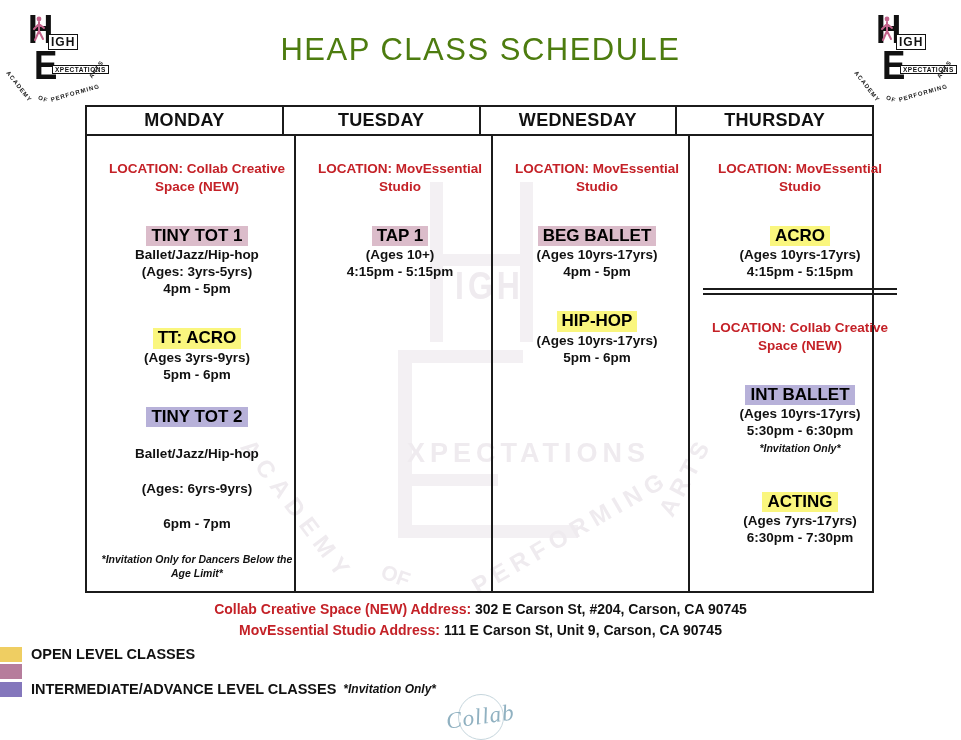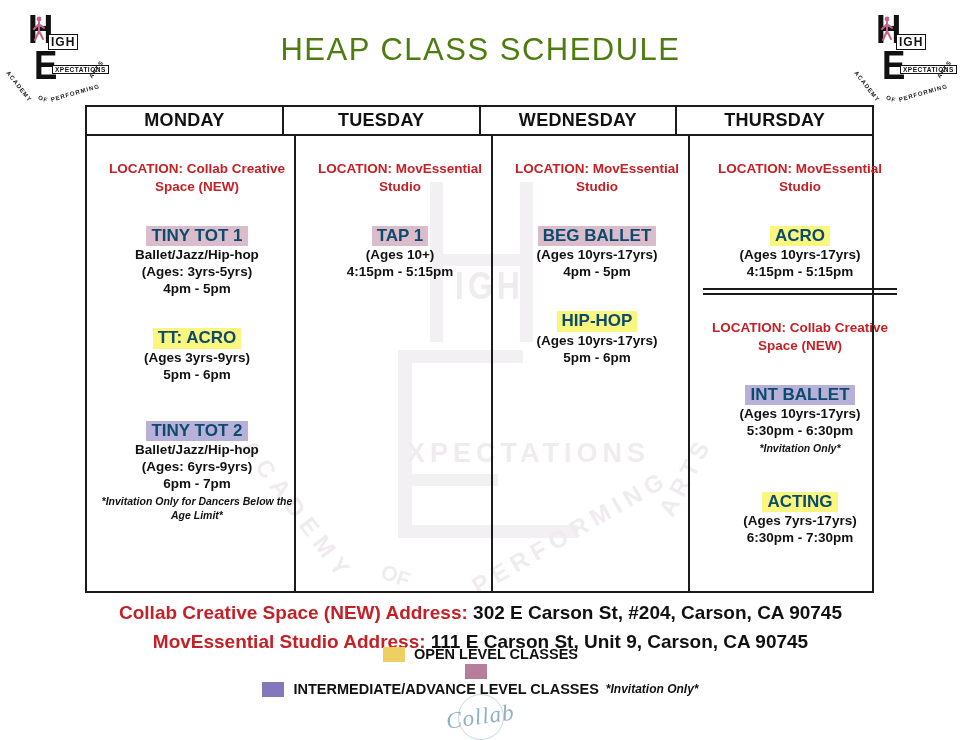--- a/index.html
+++ b/index.html
@@ -45,44 +45,44 @@
   .body-row { flex:1; position:relative; }
   .columns { position:absolute; inset:0; display:flex; z-index:1; }
   .day-col { flex:1; border-right:2px solid #1b1b1b; display:flex; flex-direction:column;padding-left:13px; }
   .day-col:last-child { border-right:none; }
   .section { display:flex; flex-direction:column; align-items:center; text-align:center; }
   .section.grow { flex:1; }
   .section.fixed-top { height:154px; border-bottom:2px solid #1b1b1b; }
   .section.after-divider { border-top:2px solid #1b1b1b; margin-top:3px; flex:1; }
   .location { margin-top:24px; width:182px; color:var(--red); font-weight:700; font-size:13.5px; line-height:1.3; }
   .class-block { margin-top:31px; display:flex; flex-direction:column; align-items:center; }
-  .section .class-block:nth-child(4) { margin-top:38px; }
+  .section .class-block:nth-child(4) { margin-top:24px;gap:18px; }
   .after-divider .class-block:nth-child(3) { margin-top:36px; }
-  .class-name { font-size:17px; font-weight:700; padding:0 5px; line-height:1.2; color:#0c4a6e; }
+  .class-name { font-size:17px; font-weight:700; padding:0 5px; line-height:1.2; color:#000000; }
   .level-open { background: var(--open); }
   .level-beginner { background: var(--beginner); }
   .level-intermediate { background: var(--intermediate); text-align: center; }
   .detail { font-size:13.5px; font-weight:700; line-height:1.26; color:#111; }
   .note { font-size:10.5px; font-weight:700; font-style:italic; line-height:1.35; margin-top:2px; width:194px; color:#111; }
   
   .watermark { position:absolute; inset:0; overflow:hidden; z-index:0; color:#f0ecf0; }
   .wm-bar { position:absolute; background:#f3f0f3; }
   .wm-text { position:absolute; font-weight:700; white-space:nowrap; color:#efebef; }
   .wm-igh { left:368px; top:132px; font-size:32px; letter-spacing:4px; transform:scaleY(1.2); }
   .wm-xp  { left:320px; top:302px; font-size:27px; letter-spacing:5px; }
   .wm-academy { left:170px; top:298px; font-size:24px; letter-spacing:7px; transform:rotate(53deg); transform-origin:left top; }
   .wm-of { left:294px; top:428px; font-size:21px; transform:rotate(20deg); }
   .wm-performing { left:380px; top:440px; font-size:24px; letter-spacing:6px; transform:rotate(-30deg); transform-origin:left top; }
   .wm-arts { left:566px; top:372px; font-size:24px; letter-spacing:5px; transform:rotate(-62deg); transform-origin:left top; }
   
   .addresses { position:absolute; top:599px; left:0; width:100%; text-align:center;
-               font-size:19px; font-weight:700; line-height:1.5; }
+               font-size:14px; font-weight:700; line-height:1.5; }
   .addr-label { color:var(--red); }
   .addr-value { color:#111; }
-  .legend { position:absolute; top:645px; left:0; width:100%; display:flex; flex-direction:column; align-items:center; gap:1px; }
+  .legend { position:absolute; top:645px; left:0; width:100%; display:flex; flex-direction:column; gap:1px; }
   .legend-row { display:flex; align-items:center; font-weight:700; font-size:14.5px; color:#111; line-height:1.25; }
   .legend-swatch { width:22px; height:15px; margin-right:9px; display:inline-block; }
   .legend-note { font-size:12px; font-style:italic; margin-left:7px; }
   .signature { position:absolute; top:693px; left:0; width:100%; height:47px;
                display:flex; align-items:center; justify-content:center; }
   .sig-circle { position:absolute; width:46px; height:46px; border:1px solid #c6d6dd; border-radius:50%; }
   .sig-text { font-family:"Liberation Serif", serif; font-style:italic; font-size:23px;
               color:#90b1c1; transform:rotate(-8deg); letter-spacing:1px; }
 </style>
 </head>

